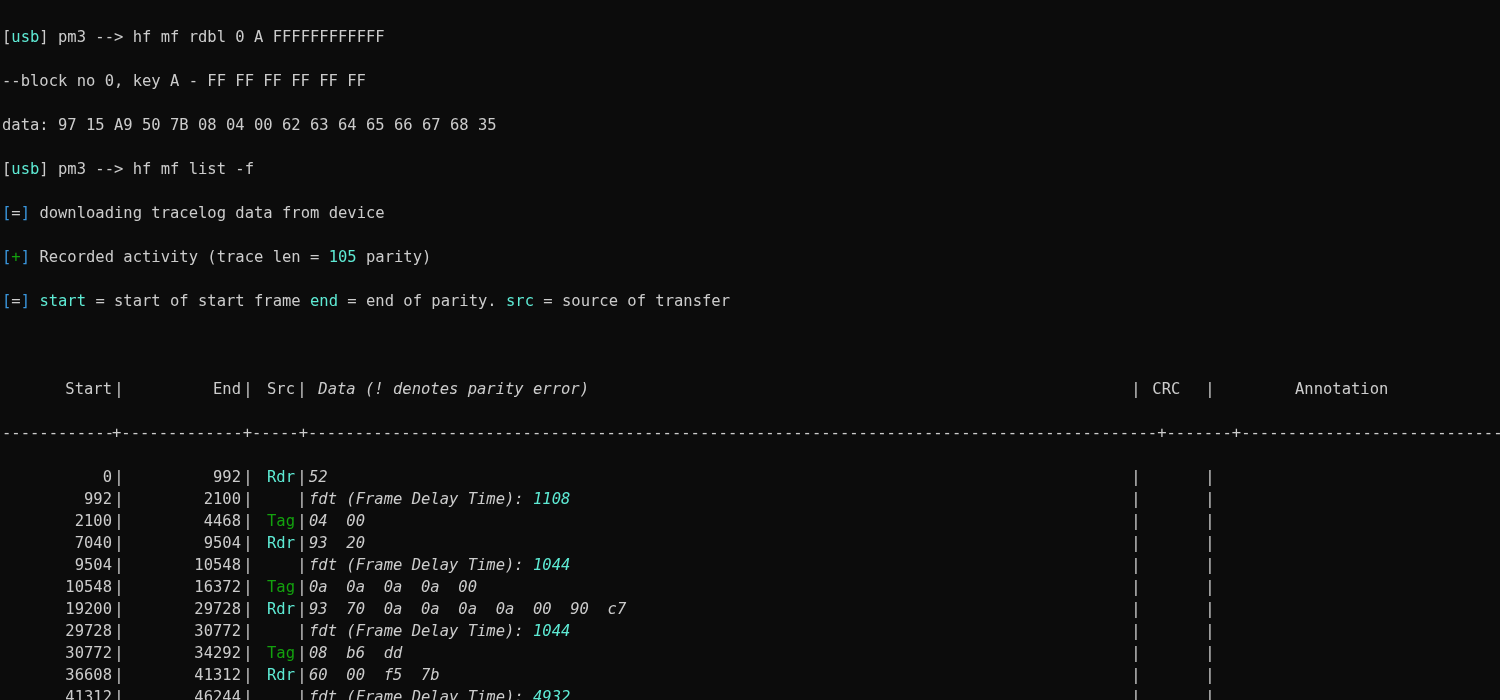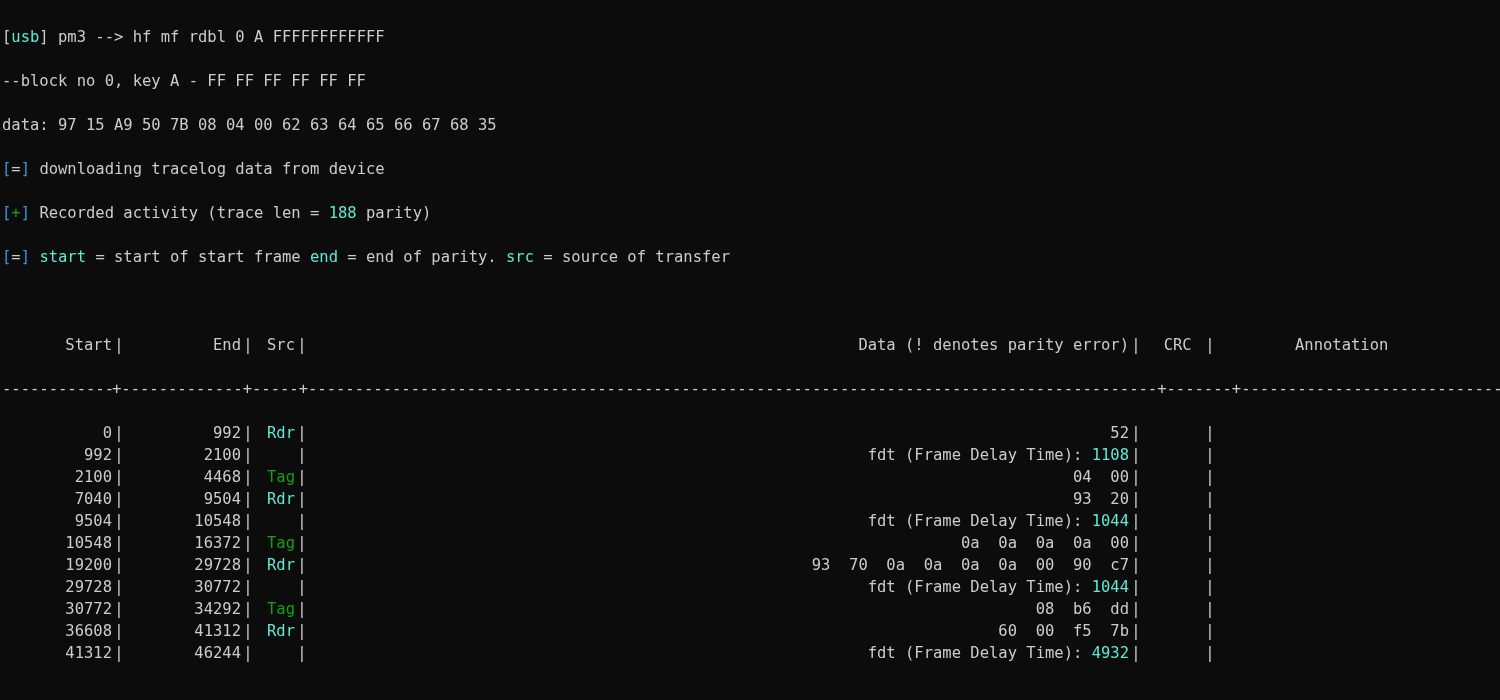--- a/index.html
+++ b/index.html
@@ -24,33 +24,34 @@
   .white   { color: #cccccc; }
 
   .sep-line {
     color: #cccccc;
   }
 
   .row { display: block; }
   .col-start { display:inline-block; width: 110px; text-align:right; }
   .col-end   { display:inline-block; width: 115px; text-align:right; }
   .col-src   { display:inline-block; width: 40px;  text-align:right; }
-  .col-data  { display:inline-block; width: 820px; text-align:right;  }
-  .col-crc   { display:inline-block; width: 60px;  text-align:center;  }
+  .col-data  { display:inline-block; width: 820px; text-align:left;font-style:italic;  }
+  .col-crc   { display:inline-block; width: 60px;  text-align:left;  }
   .col-ann   { display:inline-block; width: 240px; text-align:center;  }
   .vbar      { color:#cccccc; display:inline-block; width:14px; text-align:center;}
 </style>
 </head>
 <body>
 
 <div class="term">
 <span class="row"><span class="white">[</span><span class="yellow">usb</span><span class="white">] </span><span class="white">pm3 --&gt;</span><span class="white"> </span><span class="white">hf mf rdbl 0 A FFFFFFFFFFFF</span></span>
 <span class="row"><span class="white">--block no 0, key A - FF FF FF FF FF FF</span></span>
 <span class="row"><span class="white">data: 97 15 A9 50 7B 08 04 00 62 63 64 65 66 67 68 35</span></span>
+<span class="row"><span class="white">[</span><span class="yellow">usb</span><span class="white">] </span><span class="white">pm3 --&gt;</span><span class="white"> </span><span class="white">hf mf list -f</span></span>
 <span class="row"><span class="bracket">[</span><span class="white">=</span><span class="bracket">]</span><span class="white"> </span><span class="white">downloading tracelog data from device</span></span>
-<span class="row"><span class="bracket">[</span><span class="green">+</span><span class="bracket">]</span><span class="white"> </span><span class="white">Recorded activity (trace len = </span><span class="yellow">188</span><span class="white"> parity)</span></span>
+<span class="row"><span class="bracket">[</span><span class="green">+</span><span class="bracket">]</span><span class="white"> </span><span class="white">Recorded activity (trace len = </span><span class="yellow">105</span><span class="white"> parity)</span></span>
 <span class="row"><span class="bracket">[</span><span class="white">=</span><span class="bracket">]</span><span class="white"> </span><span class="yellow">start</span><span class="white"> = start of start frame </span><span class="yellow">end</span><span class="white"> = end of parity. </span><span class="yellow">src</span><span class="white"> = source of transfer</span></span>
 <span class="row"> </span>
 <span class="row"><span class="col-start"> <span>Start</span></span><span class="vbar">|</span><span class="col-end"><span>End</span></span><span class="vbar">|</span><span class="col-src"><span>Src</span></span><span class="vbar">|</span><span class="col-data"> <span>Data (! denotes parity error)</span></span><span class="vbar">|</span><span class="col-crc"> <span>CRC</span></span><span class="vbar">|</span><span class="col-ann"> <span>Annotation</span></span></span>
 <span class="row sep-line"><span class="col-start" style="text-align:left">------------</span><span>+-------------</span><span>+-----</span><span>+-------------------------------------------------------------------------------------------</span><span>+-------</span><span>+--------------------------------</span></span>
 <div id="rows-mount"><span class="row"><span class="col-start">0</span><span class="vbar">|</span><span class="col-end">992</span><span class="vbar">|</span><span class="col-src yellow">Rdr</span><span class="vbar">|</span><span class="col-data"><span class="white">52</span></span><span class="vbar">|</span><span class="col-crc"></span><span class="vbar">|</span><span class="col-ann"></span></span><span class="row"><span class="col-start">992</span><span class="vbar">|</span><span class="col-end">2100</span><span class="vbar">|</span><span class="col-src "></span><span class="vbar">|</span><span class="col-data"><span class="white">fdt (Frame Delay Time): </span><span class="yellow">1108</span></span><span class="vbar">|</span><span class="col-crc"></span><span class="vbar">|</span><span class="col-ann"></span></span><span class="row"><span class="col-start">2100</span><span class="vbar">|</span><span class="col-end">4468</span><span class="vbar">|</span><span class="col-src green">Tag</span><span class="vbar">|</span><span class="col-data"><span class="white">04  00</span></span><span class="vbar">|</span><span class="col-crc"></span><span class="vbar">|</span><span class="col-ann"></span></span><span class="row"><span class="col-start">7040</span><span class="vbar">|</span><span class="col-end">9504</span><span class="vbar">|</span><span class="col-src yellow">Rdr</span><span class="vbar">|</span><span class="col-data"><span class="white">93  20</span></span><span class="vbar">|</span><span class="col-crc"></span><span class="vbar">|</span><span class="col-ann"></span></span><span class="row"><span class="col-start">9504</span><span class="vbar">|</span><span class="col-end">10548</span><span class="vbar">|</span><span class="col-src "></span><span class="vbar">|</span><span class="col-data"><span class="white">fdt (Frame Delay Time): </span><span class="yellow">1044</span></span><span class="vbar">|</span><span class="col-crc"></span><span class="vbar">|</span><span class="col-ann"></span></span><span class="row"><span class="col-start">10548</span><span class="vbar">|</span><span class="col-end">16372</span><span class="vbar">|</span><span class="col-src green">Tag</span><span class="vbar">|</span><span class="col-data"><span class="white">0a  0a  0a  0a  00</span></span><span class="vbar">|</span><span class="col-crc"></span><span class="vbar">|</span><span class="col-ann"></span></span><span class="row"><span class="col-start">19200</span><span class="vbar">|</span><span class="col-end">29728</span><span class="vbar">|</span><span class="col-src yellow">Rdr</span><span class="vbar">|</span><span class="col-data"><span class="white">93  70  0a  0a  0a  0a  00  90  c7</span></span><span class="vbar">|</span><span class="col-crc"></span><span class="vbar">|</span><span class="col-ann"></span></span><span class="row"><span class="col-start">29728</span><span class="vbar">|</span><span class="col-end">30772</span><span class="vbar">|</span><span class="col-src "></span><span class="vbar">|</span><span class="col-data"><span class="white">fdt (Frame Delay Time): </span><span class="yellow">1044</span></span><span class="vbar">|</span><span class="col-crc"></span><span class="vbar">|</span><span class="col-ann"></span></span><span class="row"><span class="col-start">30772</span><span class="vbar">|</span><span class="col-end">34292</span><span class="vbar">|</span><span class="col-src green">Tag</span><span class="vbar">|</span><span class="col-data"><span class="white">08  b6  dd</span></span><span class="vbar">|</span><span class="col-crc"></span><span class="vbar">|</span><span class="col-ann"></span></span><span class="row"><span class="col-start">36608</span><span class="vbar">|</span><span class="col-end">41312</span><span class="vbar">|</span><span class="col-src yellow">Rdr</span><span class="vbar">|</span><span class="col-data"><span class="white">60  00  f5  7b</span></span><span class="vbar">|</span><span class="col-crc"></span><span class="vbar">|</span><span class="col-ann"></span></span><span class="row"><span class="col-start">41312</span><span class="vbar">|</span><span class="col-end">46244</span><span class="vbar">|</span><span class="col-src "></span><span class="vbar">|</span><span class="col-data"><span class="white">fdt (Frame Delay Time): </span><span class="yellow">4932</span></span><span class="vbar">|</span><span class="col-crc"></span><span class="vbar">|</span><span class="col-ann"></span></span></div>
 
 </div>
 
 </body></html>

